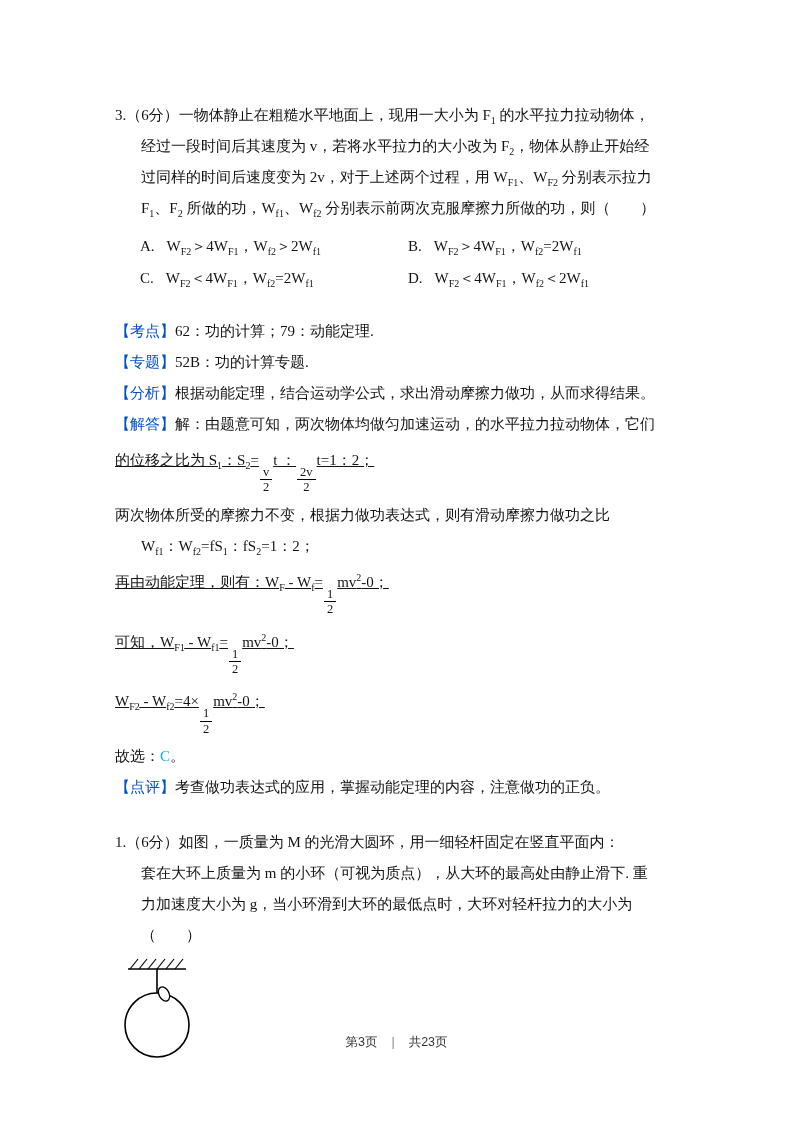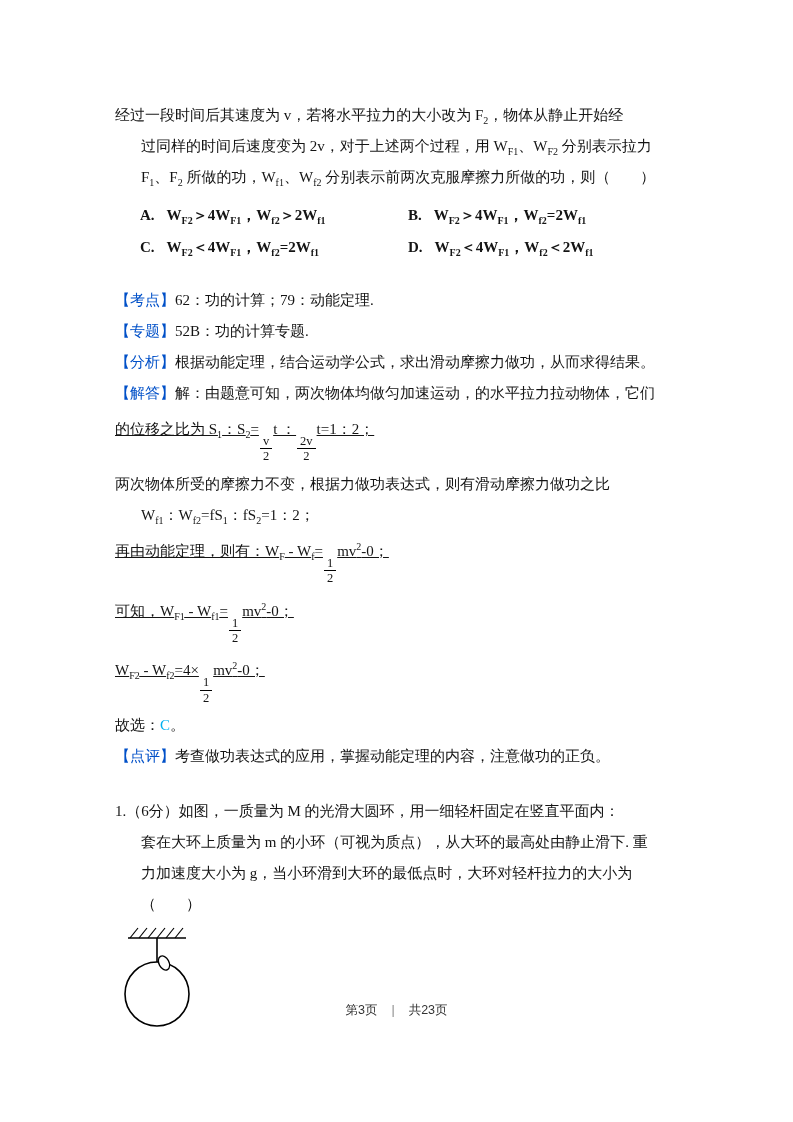--- a/index.html
+++ b/index.html
@@ -13,52 +13,53 @@
   .content {
     position: absolute; left: 115px; top: 100px; width: 572px;
     font-size: 15px;
   }
   .line { line-height: 31px; }
   .stem .line:not(:first-child) { padding-left: 26px; }
   .options {
     display: grid; grid-template-columns: 268px auto;
     padding-left: 25px; margin-top: 6px;
   }
-  .opt { line-height: 32px; font-weight: bold; }
+  .opt { line-height: 32px; }
   .opt-label { margin-right: 12px; }
   .ans-sec { margin-top: 22px; }
   .ans-sec .line { line-height: 31px; }
   .ans-sec .line.indent { padding-left: 26px; }
   .ans-sec .line.tall { padding: 5px 0; text-decoration: underline; }
   .blabel { color: var(--label-blue, #0050c8); }
   .ans { color: var(--answer-teal, #00b0f0); }
   sub { font-size: 10px; vertical-align: -4px; line-height: 0; }
   sup { font-size: 10px; vertical-align: 6px; line-height: 0; }
   .frac {
     display: inline-flex; flex-direction: column; align-items: center;
     font-size: 12.5px; line-height: 1.15; vertical-align: -11px; margin: 0 1px;
   }
   .frac .num { border-bottom: 1px solid #000; padding: 0 3px; }
   .frac .den { padding: 0 3px; }
   .q4 { margin-top: 24px; }
   .figure { margin-top: 6px; margin-left: 5px; }
   .footer {
-    position: absolute; top: 1002px; left: 0; width: 793px;
+    position: absolute; top: 1034px; left: 0; width: 793px;
     text-align: center; font-size: 12.5px; color: #333;
     font-family: "Liberation Sans", "DejaVu Sans", sans-serif;
   }
   .footer .sep { margin: 0 14px; color: #888; }
 </style>
 </head>
 <body>
 
 <div class="content">
 
   <section>
     <div class="stem">
+        <div class="line"><span>3.（6分）一物体静止在粗糙水平地面上，现用一大小为 F<sub>1</sub> 的水平拉力拉动物体，</span></div>
         <div class="line"><span>经过一段时间后其速度为 v，若将水平拉力的大小改为 F<sub>2</sub>，物体从静止开始经</span></div>
         <div class="line"><span>过同样的时间后速度变为 2v，对于上述两个过程，用 W<sub>F1</sub>、W<sub>F2</sub> 分别表示拉力</span></div>
         <div class="line"><span>F<sub>1</sub>、F<sub>2</sub> 所做的功，W<sub>f1</sub>、W<sub>f2</sub> 分别表示前两次克服摩擦力所做的功，则（　　）</span></div>
       </div>
     <div class="options">
       <div class="opt">
         <span class="opt-label">A.</span><span>W<sub>F2</sub>＞4W<sub>F1</sub>，W<sub>f2</sub>＞2W<sub>f1</sub></span>
       </div>
       <div class="opt">
         <span class="opt-label">B.</span><span>W<sub>F2</sub>＞4W<sub>F1</sub>，W<sub>f2</sub>=2W<sub>f1</sub></span>

